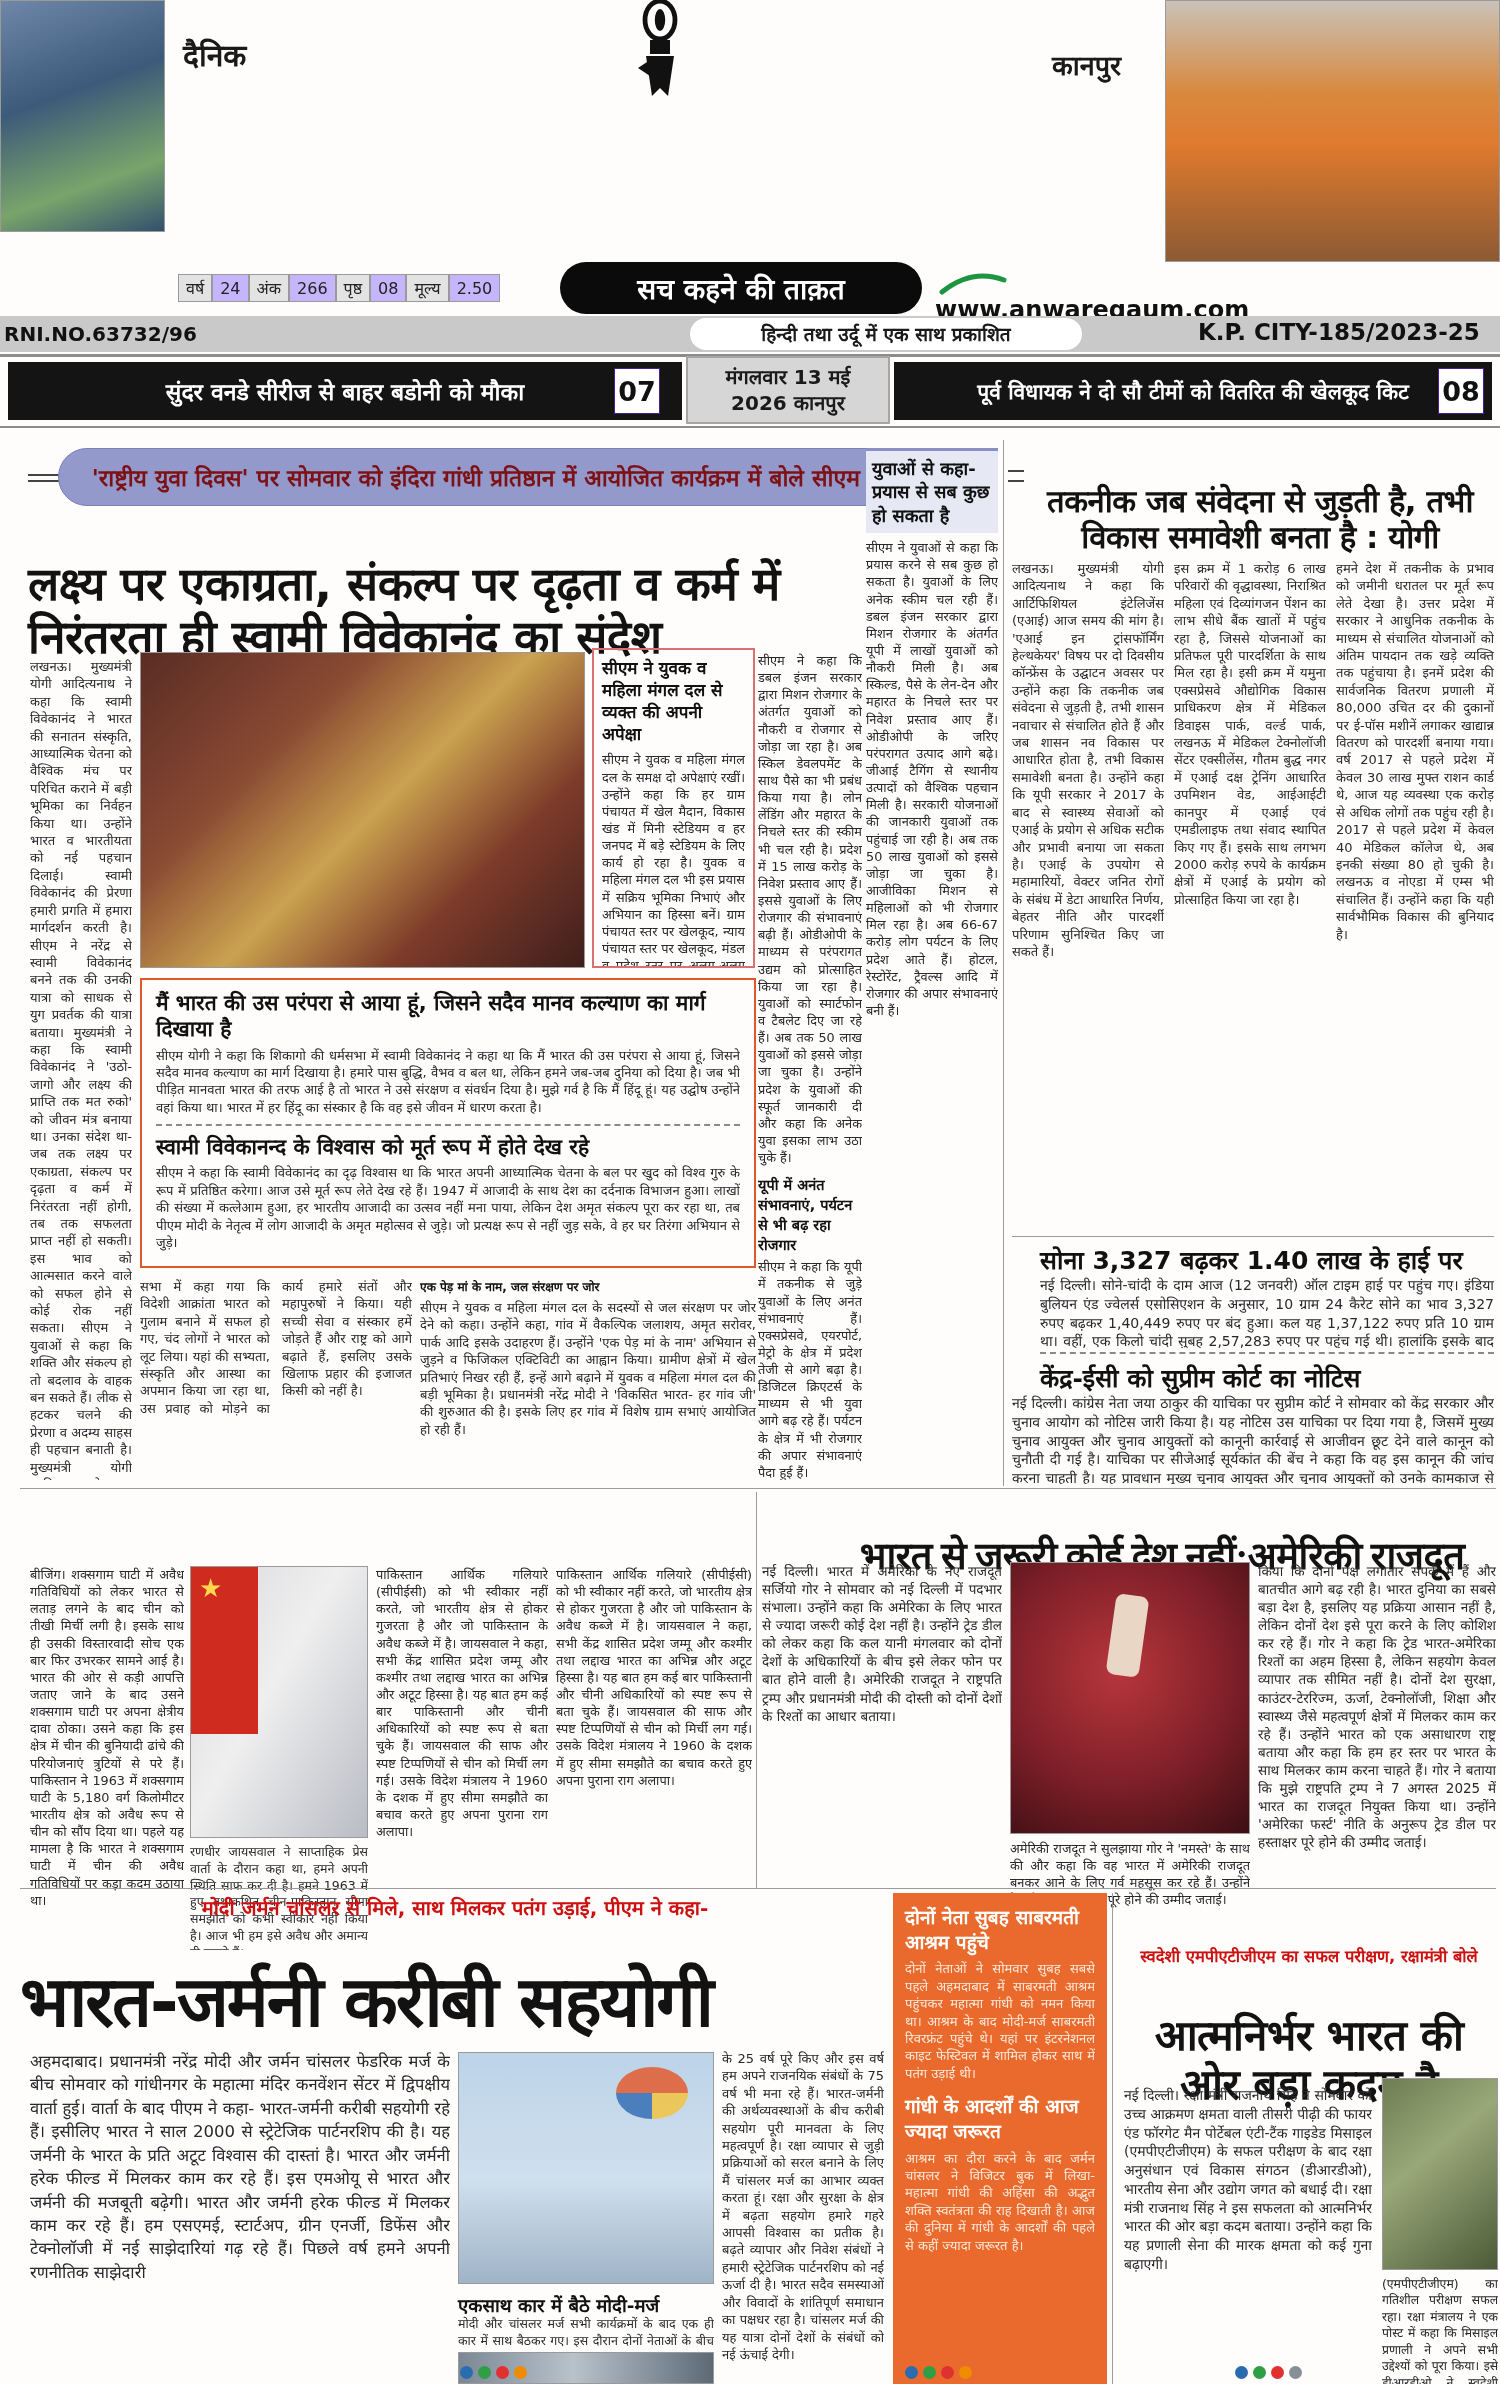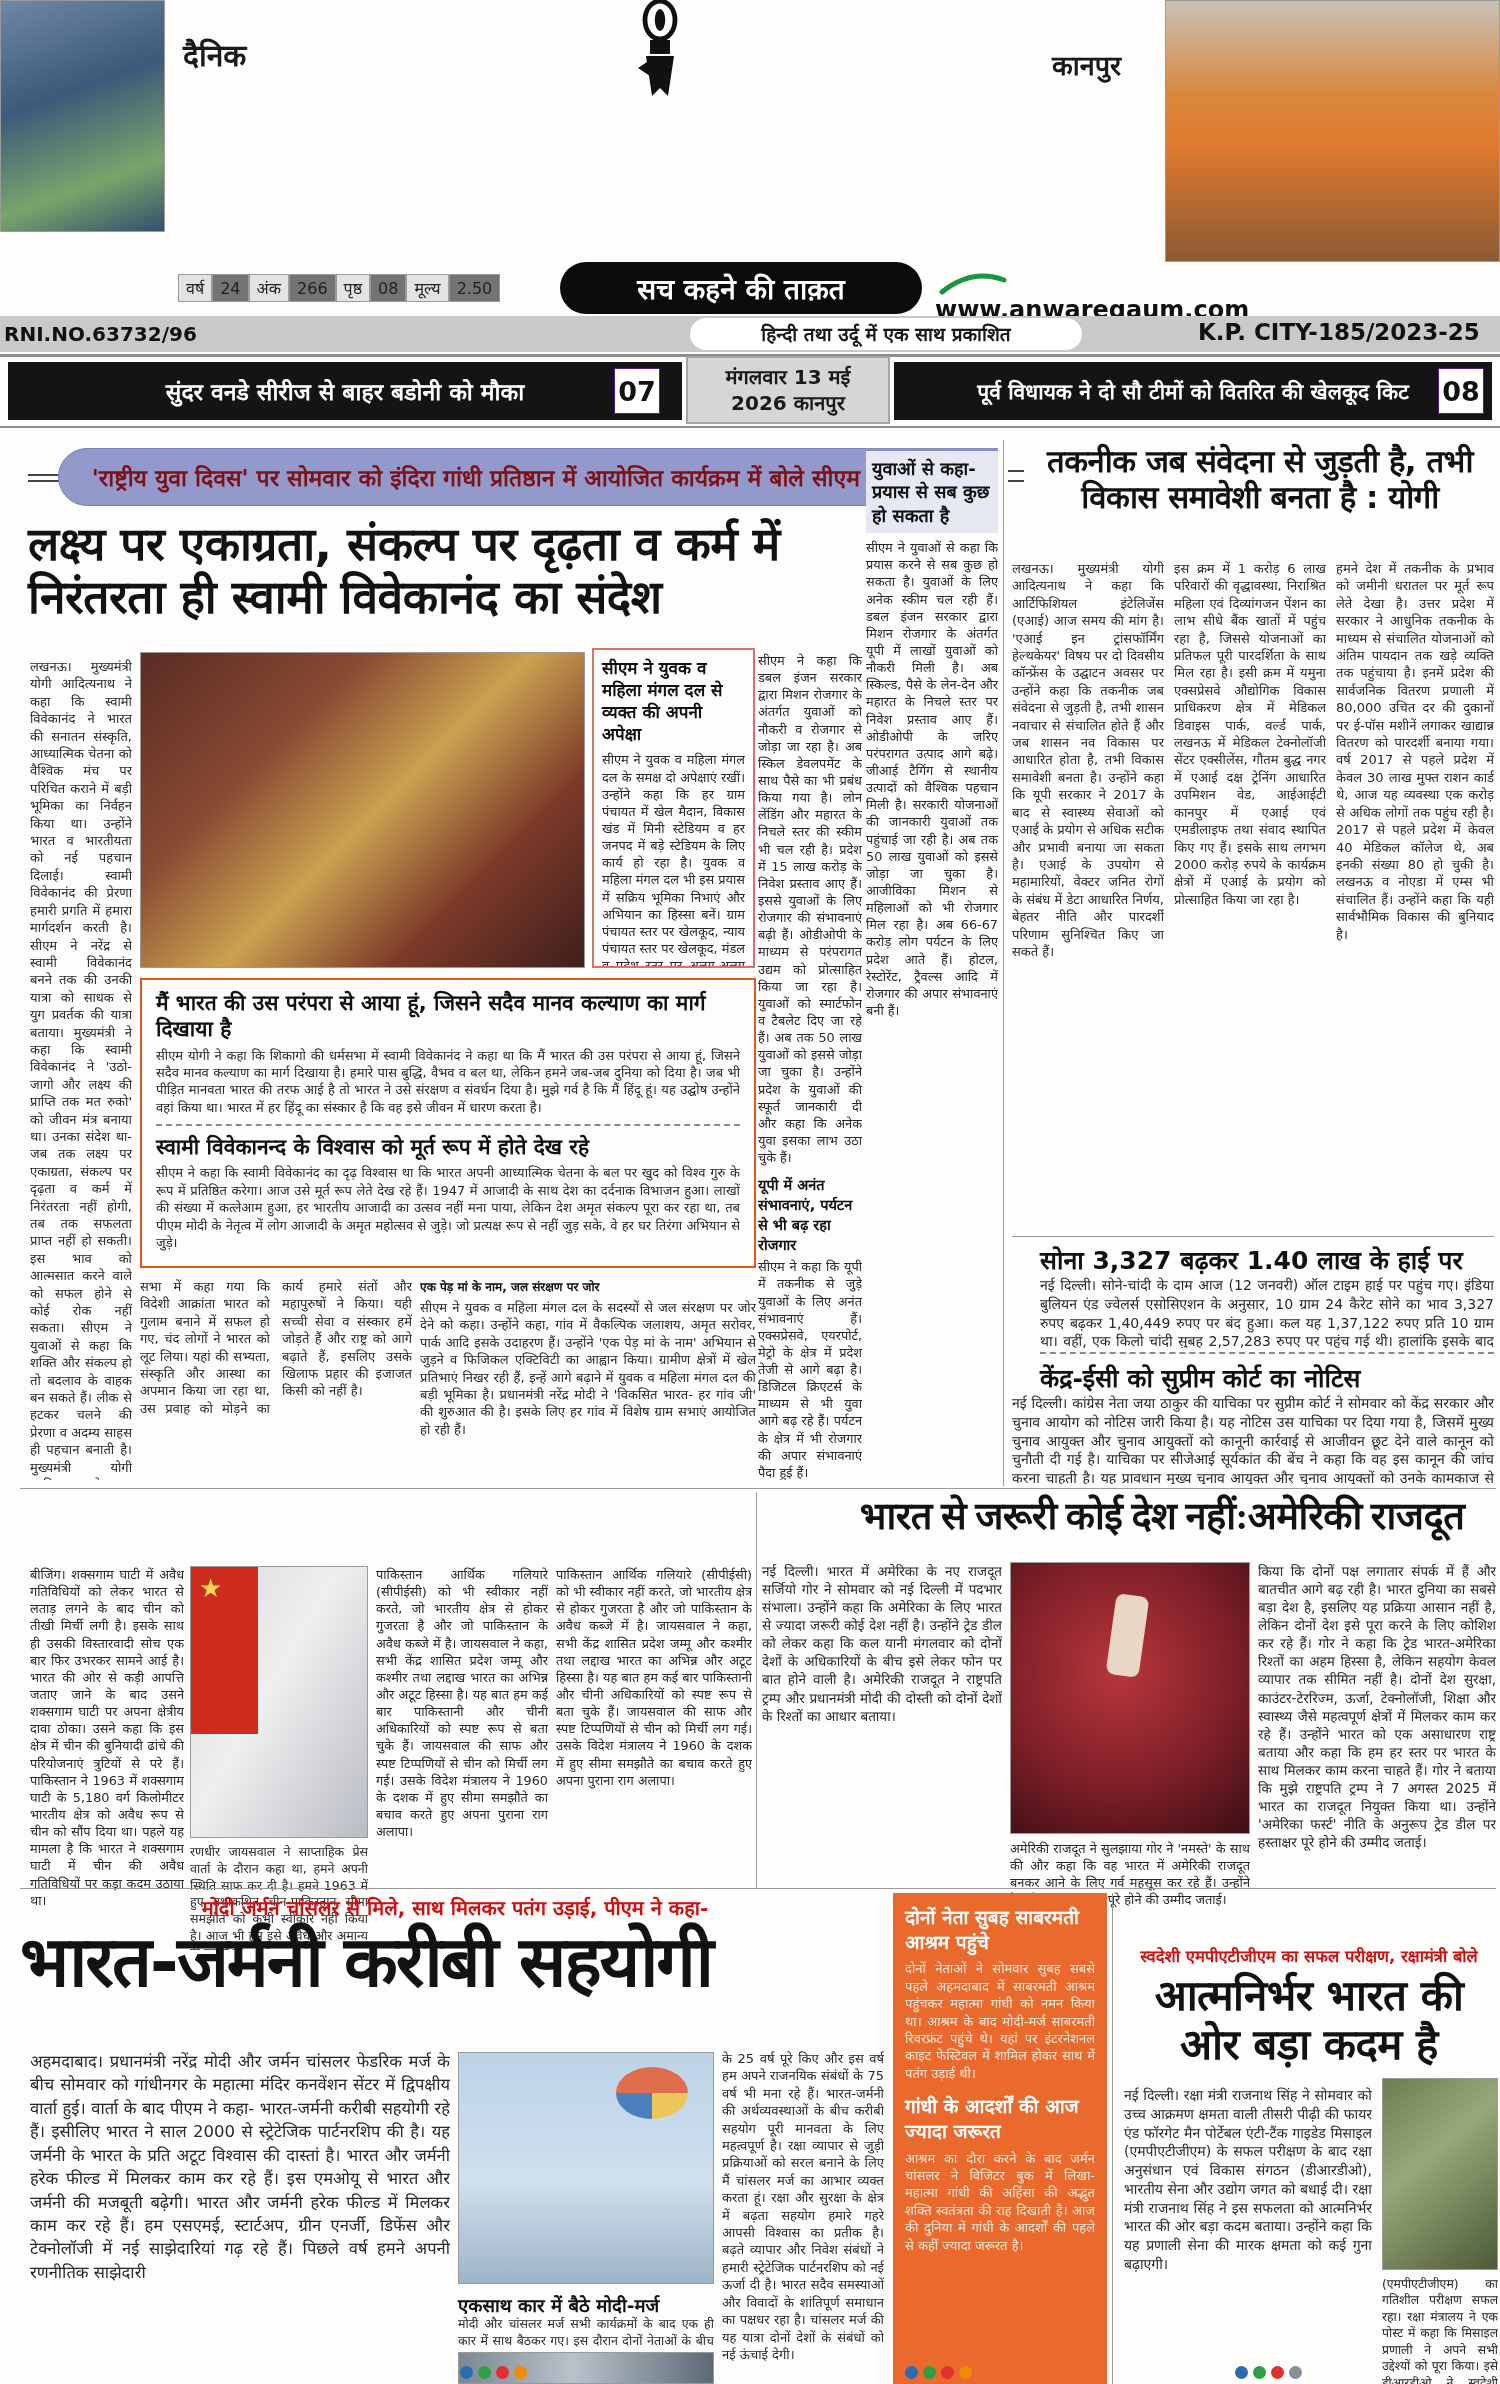--- a/index.html
+++ b/index.html
@@ -1,31 +1,31 @@
 <!DOCTYPE html>
 <html><head>
 <meta charset="utf-8">
 <style>
   html,body{margin:0;padding:0;background:#e8e8e8;}
   .page{position:relative;width:1500px;height:2384px;background:#fffdfb;margin:0 auto;
         font-family:"DejaVu Sans","Liberation Sans",sans-serif;color:#1a1a1a;overflow:hidden;}
   .abs{position:absolute;box-sizing:border-box;}
   .bt{font-size:13.5px;line-height:1.34;text-align:justify;color:#26282c;overflow:hidden;}
-  .hl{font-weight:800;color:#121212;text-align:center;line-height:1.16;letter-spacing:-.5px;}
+  .hl{font-weight:800;color:#121212;text-align:center;line-height:1.16;letter-spacing:-.5px;margin-top:40px;}
   .sub{font-weight:800;color:#111;}
   .photo{overflow:hidden;border:1px solid #9a9a9a;}
   .pill{border-radius:30px;display:flex;align-items:center;justify-content:center;}
   .bar{background:#141414;color:#fff;display:flex;align-items:center;}
   .pgbox{background:#fff;color:#111;border:1px solid #4c1d95;display:flex;align-items:center;justify-content:center;font-weight:700;}
   .dashed{border-top:2px dashed #8a8a8a;}
   .vrule{background:#9b9b9b;width:1px;}
   .hrule{background:#9b9b9b;height:1px;}
   .metacell{border:1px solid #9a9a9a;font-size:16px;padding:2px 7px;display:flex;align-items:center;}
   .mlab{background:#e3e3e3;color:#222;}
-  .mval{background:#737373;color:#222;}
+  .mval{background:#c4b5fd;color:#222;}
   .dot{width:13px;height:13px;border-radius:50%;display:inline-block;margin-right:5px;}
   
   .ph-cricket{background:linear-gradient(160deg,#6f87a8 0%,#3c5a7a 40%,#7aa46b 75%,#32506e 100%);}
   .ph-crowd{background:linear-gradient(180deg,#c9c2b8 0%,#d8893f 35%,#e07a2e 55%,#8c5a33 100%);}
   .ph-stage{background:linear-gradient(135deg,#5a2c24 0%,#8a4a33 30%,#caa24f 52%,#7e3b2a 74%,#3f1f1c 100%);}
   .ph-china{background:linear-gradient(120deg,#d9d9de 0%,#efefef 45%,#b9bcc4 100%);}
   .ph-usa{background:radial-gradient(circle at 45% 40%,#b8363c 0%,#7e1f28 55%,#3c0e14 100%);}
   .ph-kites{background:linear-gradient(180deg,#bcd3e8 0%,#cfe0ee 55%,#9fb4c8 100%);}
   .ph-car{background:linear-gradient(90deg,#7b8894 0%,#b8c2cb 45%,#5d6a76 100%);}
   .ph-rajnath{background:linear-gradient(140deg,#6e7d52 0%,#99a878 40%,#4c5a38 100%);}

